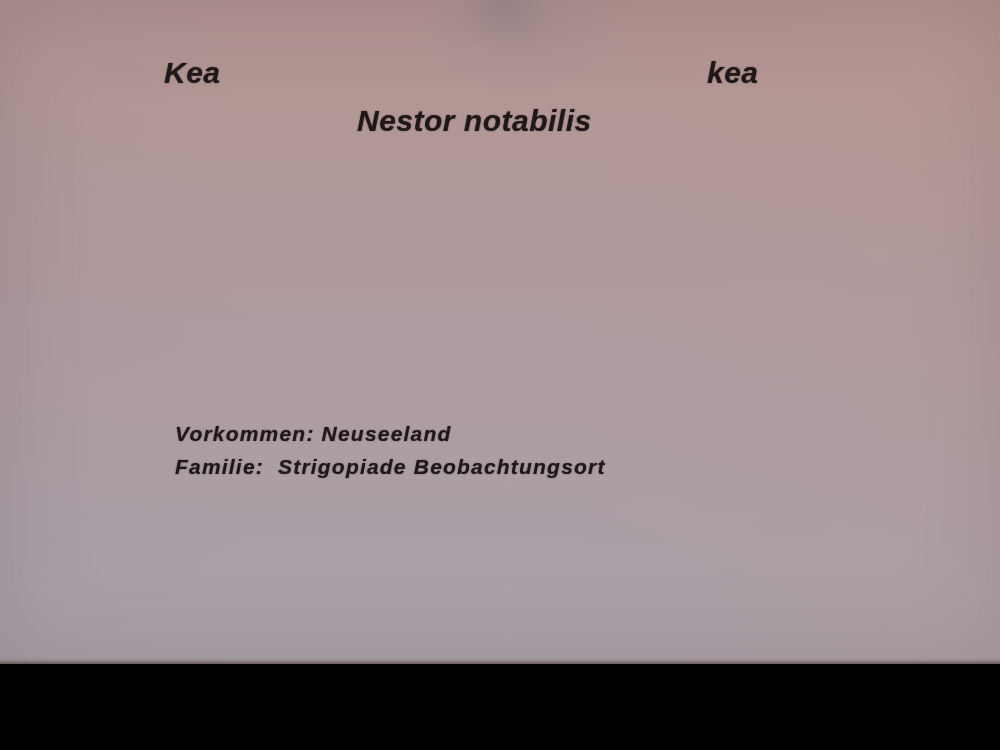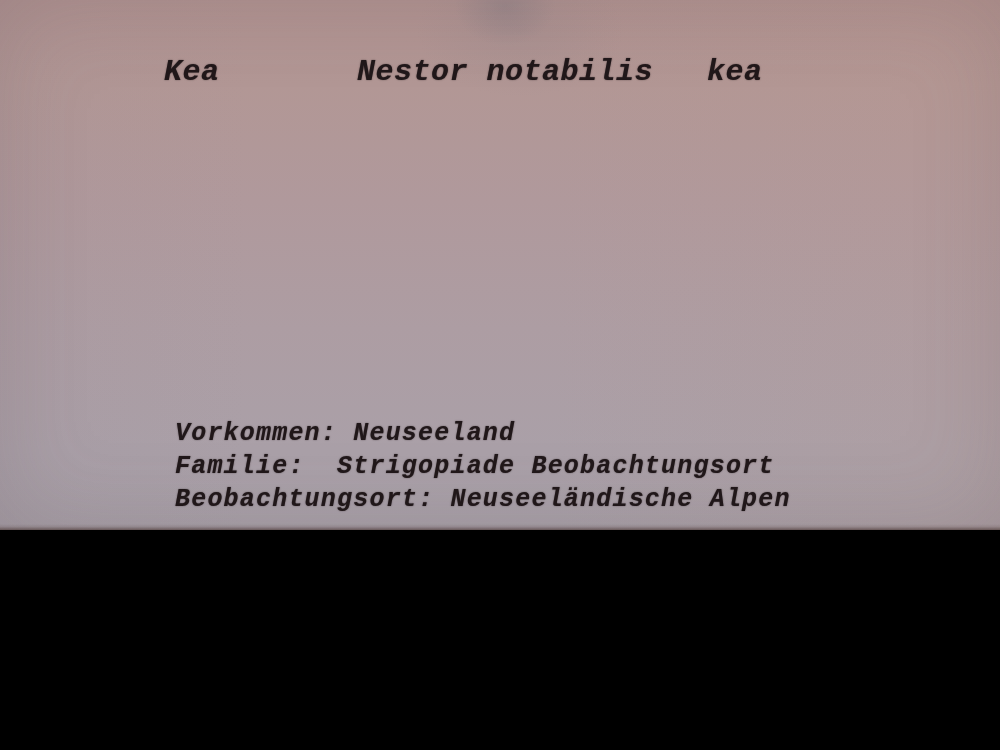--- a/index.html
+++ b/index.html
@@ -3,23 +3,23 @@
 <meta charset="utf-8">
 <style>
   html, body {
     margin: 0;
     padding: 0;
     background: #000;
   }
   .photo {
     position: relative;
     width: 1000px;
-    height: 530px;
+    height: 664px;
     overflow: hidden;
-    font-family: Liberation Mono, monospace;
+    font-family: Liberation Sans, sans-serif;
     
     background:
       radial-gradient(ellipse 70px 55px at 505px 6px, rgba(118,114,124,0.30), rgba(118,114,124,0) 72%),
       radial-gradient(ellipse 140px 90px at 520px 30px, rgba(120,115,125,0.12), rgba(120,115,125,0) 75%),
       linear-gradient(to right, rgba(150,135,145,0.10) 0%, rgba(150,135,145,0) 25%, rgba(192,152,138,0) 55%, rgba(192,152,138,0.16) 100%),
       linear-gradient(to bottom, #b09290 0%, #b29795 16%, #b0999c 38%, #ad9da3 62%, #aaa0a8 85%, #a79fa7 100%);
     box-shadow: inset 0 0 90px rgba(92,78,84,0.18);
   }
   .bottom-edge {
     position: absolute;
@@ -35,29 +35,29 @@
     font-size: 30px;
     font-weight: bold;
     font-style: italic;
     letter-spacing: 0.5px;
     color: #201719;
     text-shadow: 0 0 1.5px rgba(32,23,25,0.65);
     line-height: 1.1;
     white-space: pre;
   }
   .heading .common   { left: 164px; }
-  .heading .sci      { left: 357px; }
+  .heading .sci      { left: 357px; margin-top: 48px; }
   .heading .lower    { left: 707px; }
   .info {
     position: absolute;
     left: 175px;
     top: 417px;
   }
   .info .line {
-    font-size: 25px;
+    font-size: 21px;
     font-weight: bold;
     font-style: italic;
     letter-spacing: 1.2px;
     line-height: 33px;
     color: #201719;
     text-shadow: 0 0 1.5px rgba(32,23,25,0.65);
     white-space: pre;
   }
 </style>
 </head>
@@ -67,17 +67,16 @@
 
   <div class="heading">
     <span class="common">Kea</span>
     <span class="sci">Nestor notabilis</span>
     <span class="lower">kea</span>
   </div>
 
   <div class="info">
     <div class="line">Vorkommen: Neuseeland</div>
     <div class="line">Familie:  Strigopiade Beobachtungsort</div>
-    <div class="line">Beobachtungsort: Neuseeländische Alpen</div>
   </div>
 
   <div class="bottom-edge"></div>
 </div>
 
 </body></html>

